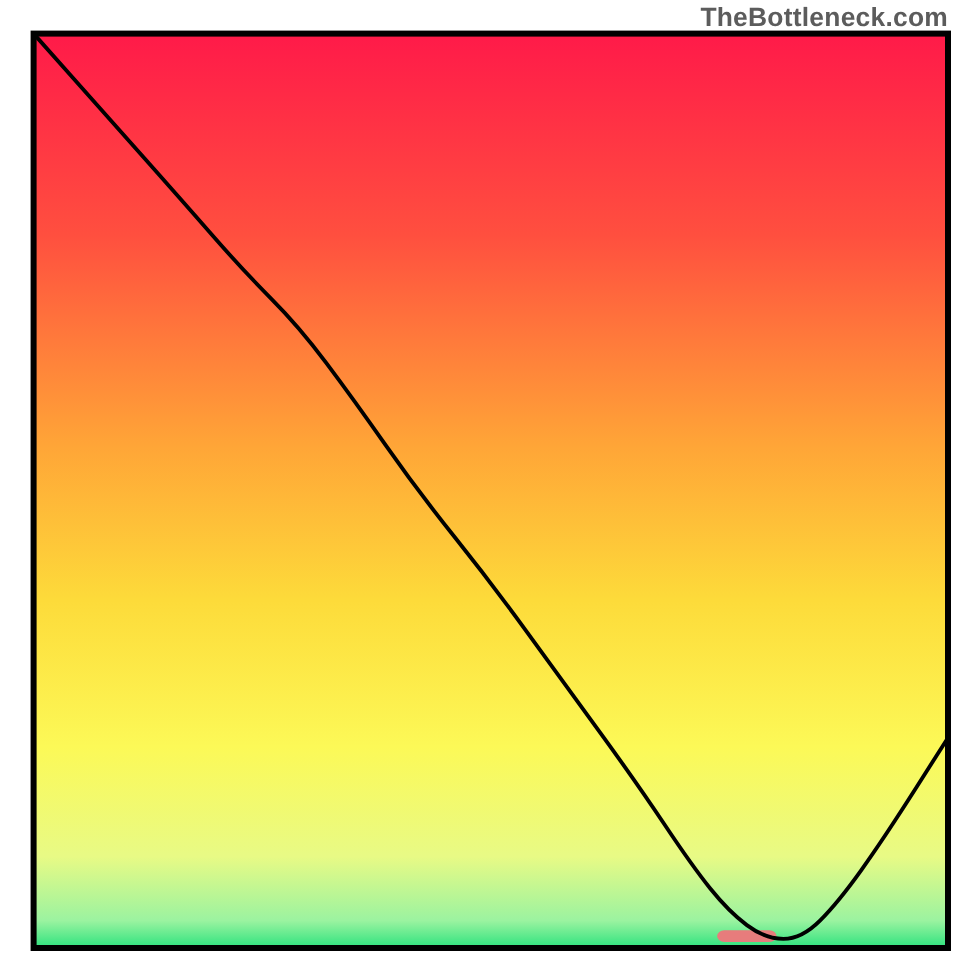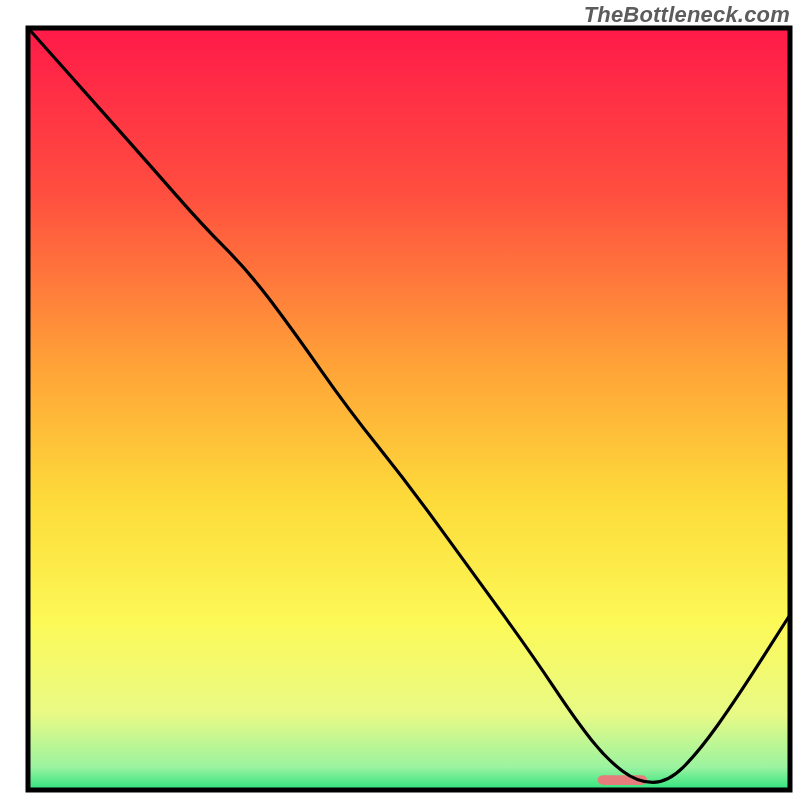--- a/index.html
+++ b/index.html
@@ -7,21 +7,20 @@
     padding: 0;
     width: 800px;
     height: 800px;
     background: #ffffff;
     font-family: Arial, Helvetica, sans-serif;
   }
   .chart-wrapper {
     position: relative;
     width: 800px;
     height: 800px;
-    font-style: italic;
   }
   .watermark {
     position: absolute;
     top: 2px;
     right: 10px;
     font-size: 22px;
     font-weight: bold;
     color: #5c5c5c;
     letter-spacing: 0.2px;
     z-index: 10;

